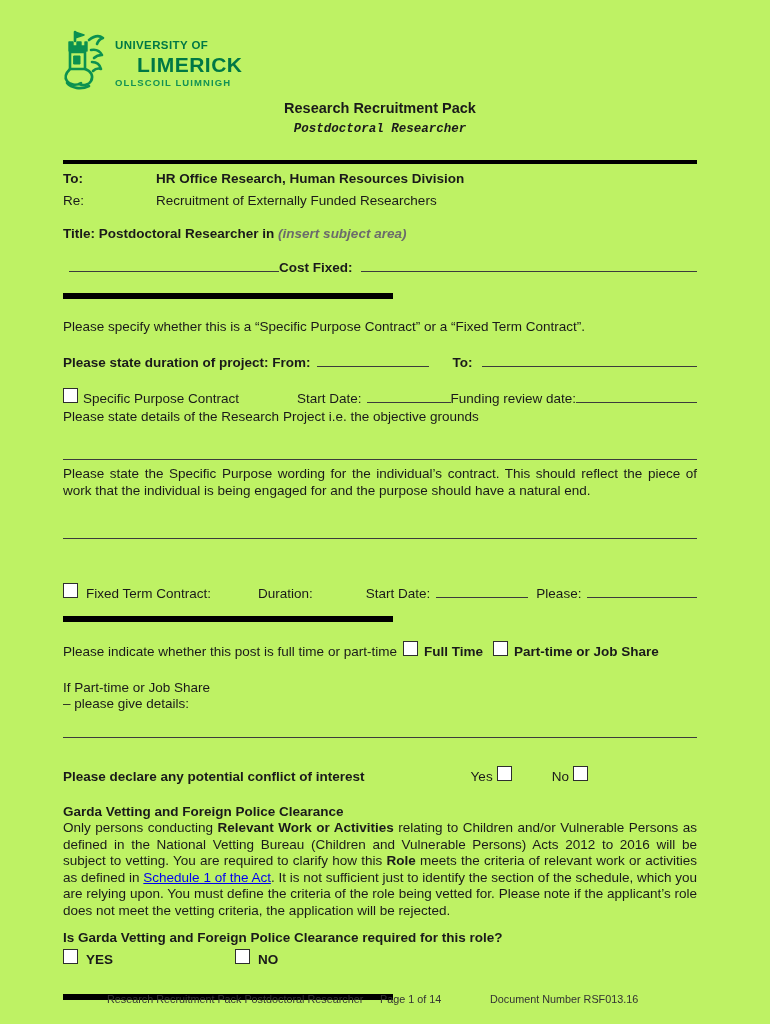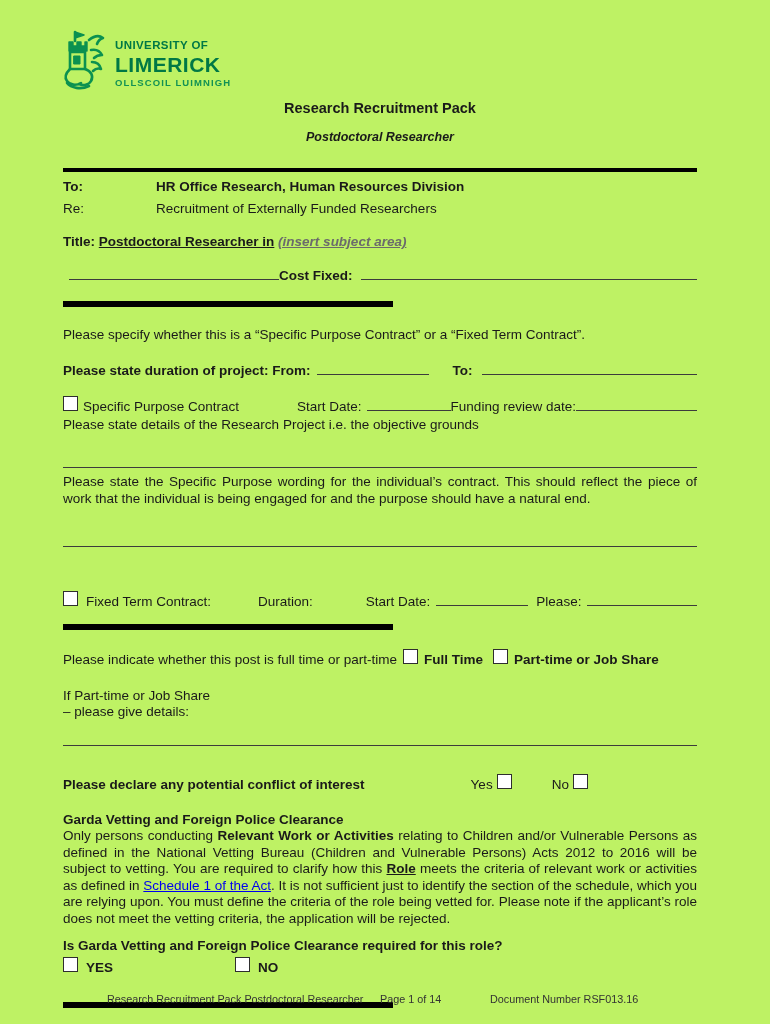--- a/index.html
+++ b/index.html
@@ -3,37 +3,37 @@
 <meta charset="utf-8">
 <style>
   * { margin:0; padding:0; box-sizing:border-box; }
   body { background:#ffffff; font-family:"Liberation Sans", sans-serif; color:#1a1a1a; }
   .page { position:relative; width:770px; height:1024px; background:#bef264; padding:28px 73px 0 63px; overflow:hidden; }
 
   
   .logo-row { display:flex; align-items:flex-start; height:70px; margin-left:-2px; }
   .logo-text { margin-left:8px; margin-top:12px; line-height:1; }
   .logo-l1 { font-size:11.5px; font-weight:bold; color:#007845; letter-spacing:.4px; }
-  .logo-l2 { font-size:21px; font-weight:bold; color:#007845; letter-spacing:.5px; margin-top:2px; }
+  .logo-l2 { font-size:21px; font-weight:bold; color:#007845; letter-spacing:.5px; margin-top:2px;margin-left:22px; }
   .logo-l3 { font-size:9.5px; font-weight:bold; color:#129154; letter-spacing:1.1px; margin-top:3px; }
 
   
   .doc-title-block { text-align:center; margin-top:2px; }
   .doc-title { font-size:14.5px; font-weight:bold; }
-  .doc-subtitle { font-size:12.5px; font-weight:bold; font-style:italic; margin-top:14px; }
+  .doc-subtitle { font-size:12.5px; font-weight:bold; font-style:italic; margin-top:6px;font-family:Liberation Mono, monospace; }
 
   .rule-full { height:4px; background:#000; margin-top:24px; }
   .bar-partial { height:6px; width:330px; background:#000; }
   .row { font-size:13.5px; line-height:16px; }
   .b { font-weight:bold; }
   .toRe { display:flex; margin-top:7px; }
   .toRe .lbl { width:93px; flex:0 0 93px; }
 
   .title-line { margin-top:17px; font-size:13.5px; }
-  .u { text-decoration:underline; }
+  .u { }
   .insert-area { font-style:italic; color:#6b6b6b; font-weight:bold; }
 
   .fill { display:inline-block; border-bottom:1.4px solid #3c3c3c; height:13px; vertical-align:baseline; }
   .flexline { display:flex; align-items:baseline; }
   .grow { flex:1 1 auto; }
 
   .cb { display:inline-block; width:15px; height:15px; border:1.7px solid #2e2e2e; background:#fff; vertical-align:-3px; }
 
   .para { font-size:13.5px; line-height:16.5px; }
   .just { text-align:justify; }

